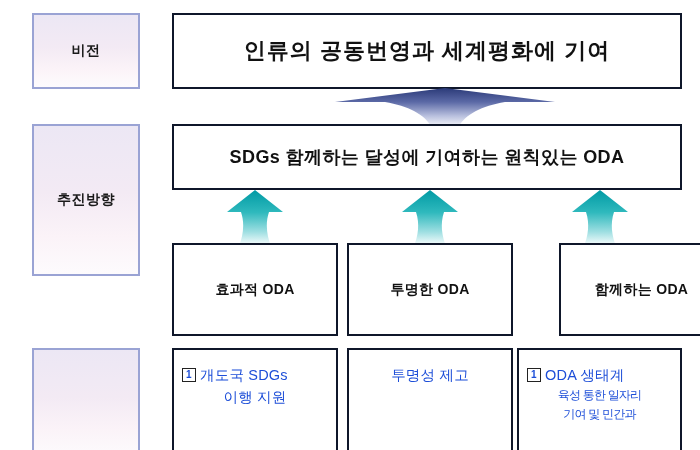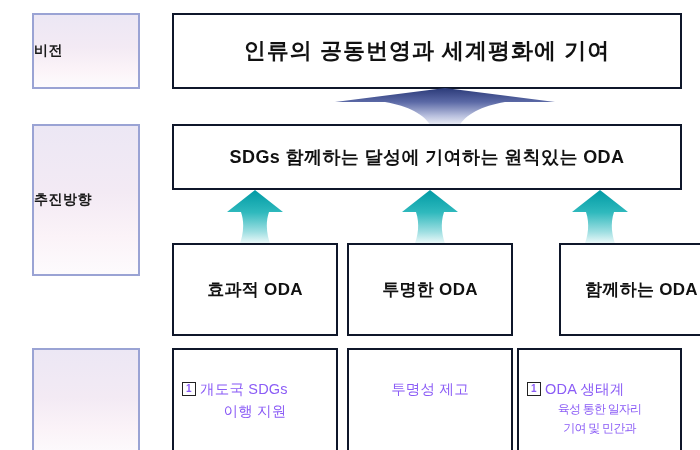--- a/index.html
+++ b/index.html
@@ -33,20 +33,21 @@
     text-align: center;
   }
 
   .side-box {
     position: absolute;
     box-sizing: border-box;
     border: 2px solid #9aa3d4;
     background: linear-gradient(180deg, #ece7f4 0%, #f3eaf4 45%, #fbf3f8 75%, #fdfbfd 100%);
     display: flex;
     align-items: center;
+    justify-content: center;
     text-align: center;
   }
 
   .side-label {
     font-size: 14px;
     font-weight: bold;
     letter-spacing: 0.5px;
     color: #1a1a1a;
   }
 
@@ -75,21 +76,21 @@
     letter-spacing: 0.4px;
     color: #111111;
   }
 
   
   .pillar-box {
     top: 243px;
     height: 93px;
   }
   .pillar-text {
-    font-size: 17px;
+    font-size: 14px;
     font-weight: bold;
     letter-spacing: 0.3px;
     color: #111111;
   }
   .pillar-0 { left: 172px; width: 166px; }
   .pillar-1 { left: 347px; width: 166px; justify-content: center; }
   .pillar-2 { left: 517px; width: 165px; margin-left: 42px; }
 
   
   .detail-box {
@@ -101,23 +102,22 @@
   }
   .detail-0 { left: 172px; width: 166px; }
   .detail-1 { left: 347px; width: 166px; }
   .detail-2 { left: 517px; width: 165px; }
 
   .detail-inner {
     width: 100%;
     text-align: center;
     font-size: 14.5px;
     line-height: 1.55;
-    color: #8b5cf6;
+    color: #1d4ed8;
     letter-spacing: 0.2px;
-    margin-top: 14px;
   }
   .detail-inner .l1 { display: block; text-align: left; white-space: nowrap; }
   .detail-inner .ln { display: block; text-align: center; white-space: nowrap; }
   .detail-2 .detail-inner .ln { letter-spacing: -0.8px; font-size: 12px; }
 
   .num-marker {
     display: inline-block;
     border: 1.6px solid #222;
     font-size: 10px;
     line-height: 11px;

